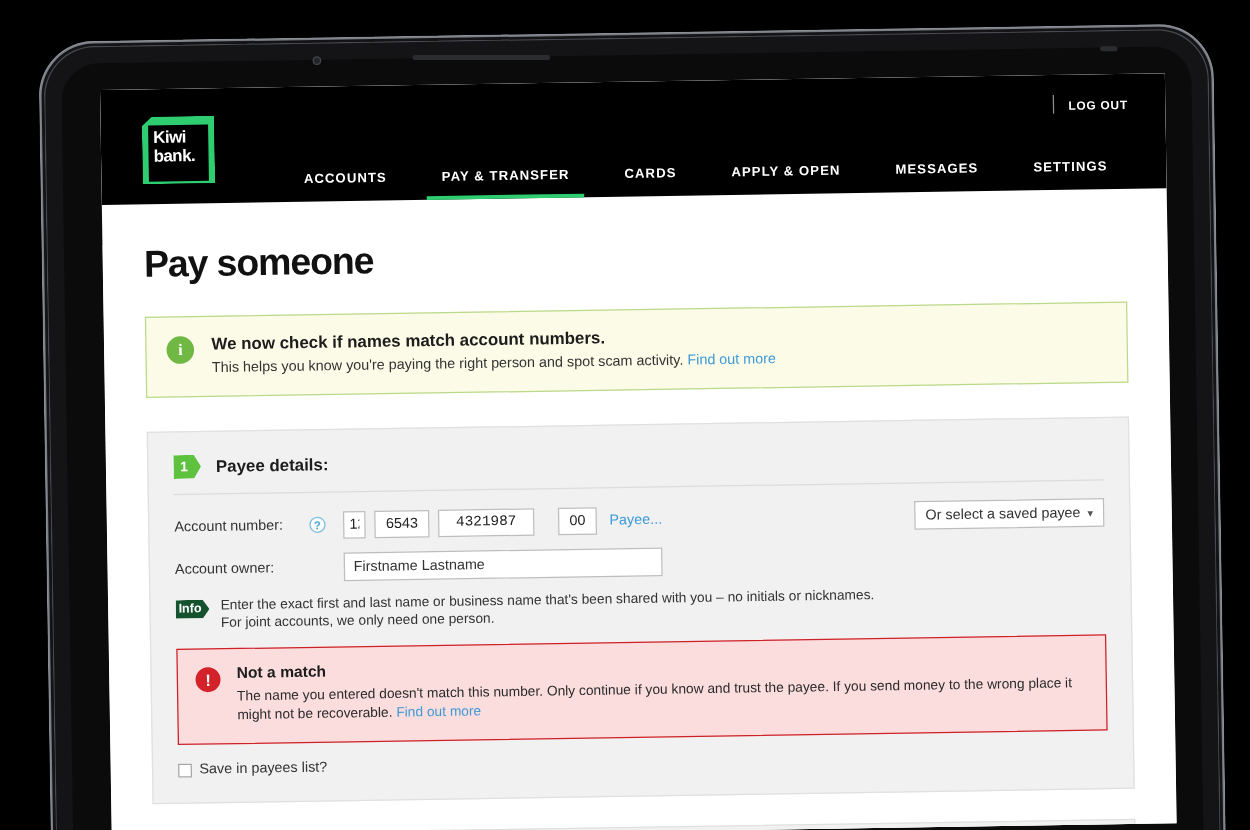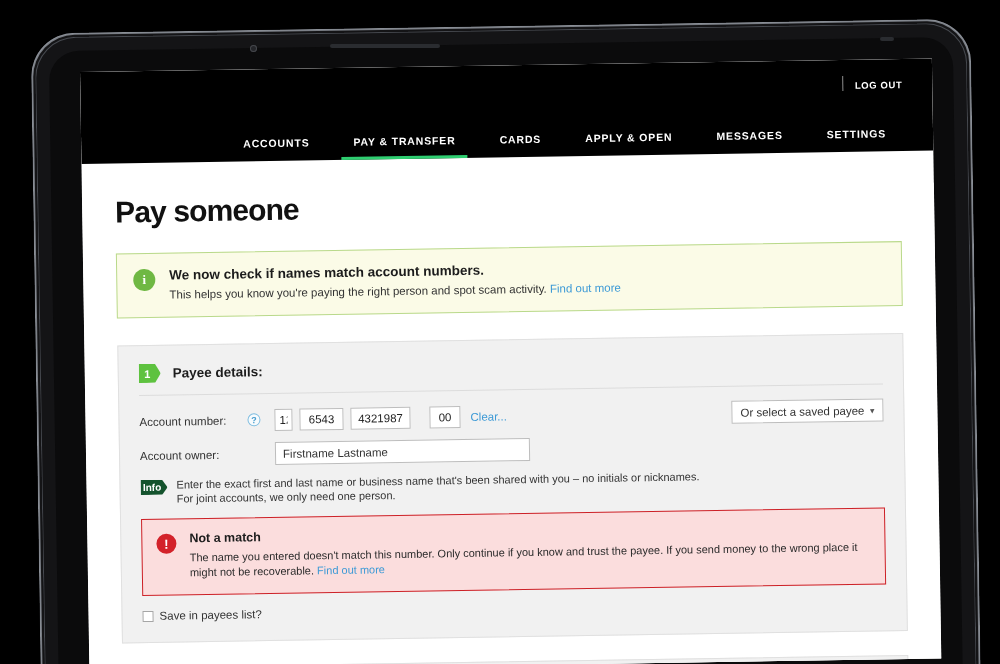--- a/index.html
+++ b/index.html
@@ -291,21 +291,21 @@
     height: 22px;
     font-size: 11.5px;
     font-family: "Liberation Sans", sans-serif;
     color: #222222;
     text-align: center;
     margin-right: 7px;
     padding: 0 4px;
   }
   .w-a { width: 18px; }
   .w-b { width: 44px; }
-  .w-c { width: 60px; }
+  .w-c { width: 77px; font-family: Liberation Mono, monospace; }
   .w-d { width: 31px; margin-left: 12px; }
   .clear-link {
     font-size: 11.5px;
     color: #3d9ad6;
     cursor: pointer;
     margin-left: 3px;
   }
   .saved-payee {
     margin-left: auto;
     border: 1px solid #bdbdbd;
@@ -425,20 +425,28 @@
   <div class="tablet-edge-hl2"></div>
   <div class="bezel"></div>
   <div class="cam-dot" style="left:250px; top:45px;"></div>
   <div class="speaker-slot" style="left:330px; top:44px; width:110px;"></div>
   <div class="speaker-slot" style="left:880px; top:37px; width:14px;"></div>
 
   <div class="screen">
 
     <div class="site-header">
 
+      <div class="logo">
+        <div class="logo-green"></div>
+        <div class="logo-black"></div>
+        <div class="logo-text">
+          <div>Kiwi</div>
+          <div>bank.</div>
+        </div>
+      </div>
 
       <div class="logout-wrap">
         <div class="logout-divider"></div>
         <div class="logout-link">LOG OUT</div>
       </div>
 
       <div class="main-nav" id="main-nav">
           <div class="nav-item">ACCOUNTS</div>
           <div class="nav-item active">PAY &amp; TRANSFER</div>
           <div class="nav-item">CARDS</div>
@@ -469,21 +477,21 @@
           <div class="panel-title">Payee details:</div>
         </div>
 
         <div class="form-row">
           <div class="form-label">Account number:</div>
           <div class="help-icon">?</div>
           <input class="acct-input w-a" value="12" style="">
           <input class="acct-input w-b" value="6543" style="">
           <input class="acct-input w-c" value="4321987" style="">
           <input class="acct-input w-d" value="00" style="">
-          <div class="clear-link">Clear...</div>
+          <div class="clear-link">Payee...</div>
           <div class="saved-payee">
             <span>Or select a saved payee</span>
             <span class="chev">▾</span>
           </div>
         </div>
 
         <div class="form-row">
           <div class="form-label">Account owner:</div>
           <div style="width:27px;flex:0 0 auto;"></div>
           <input class="owner-input" value="Firstname Lastname" style="">

